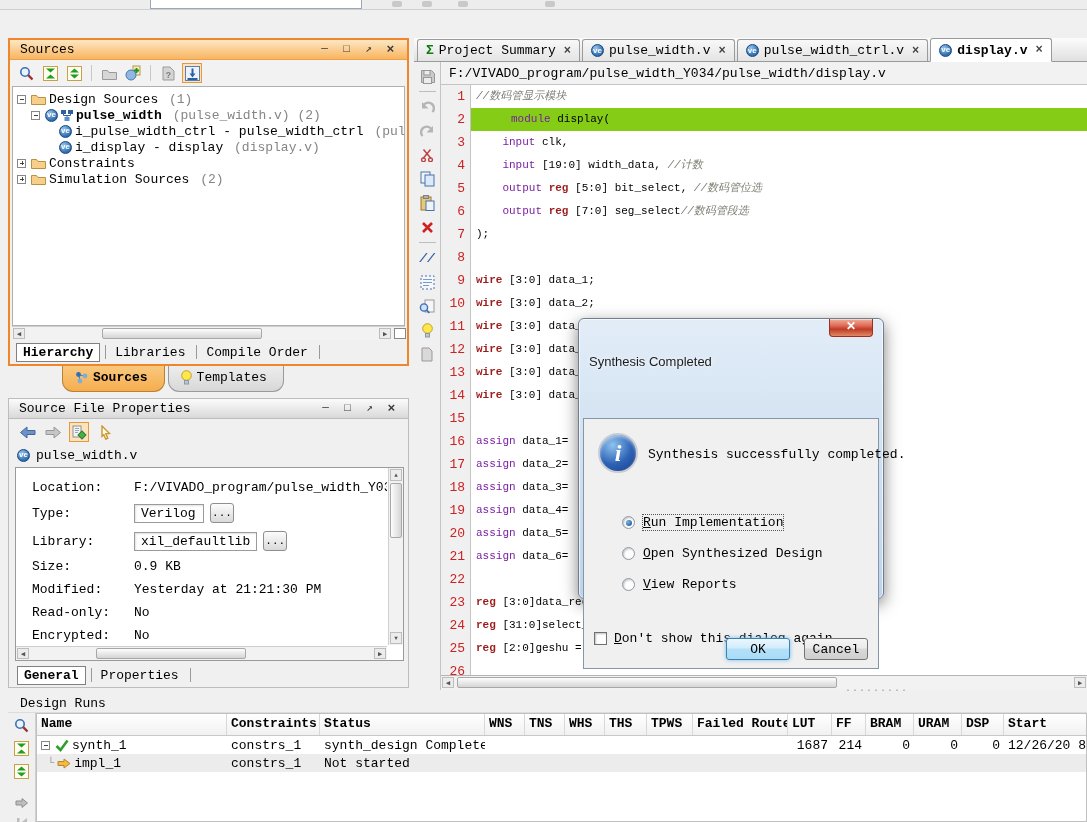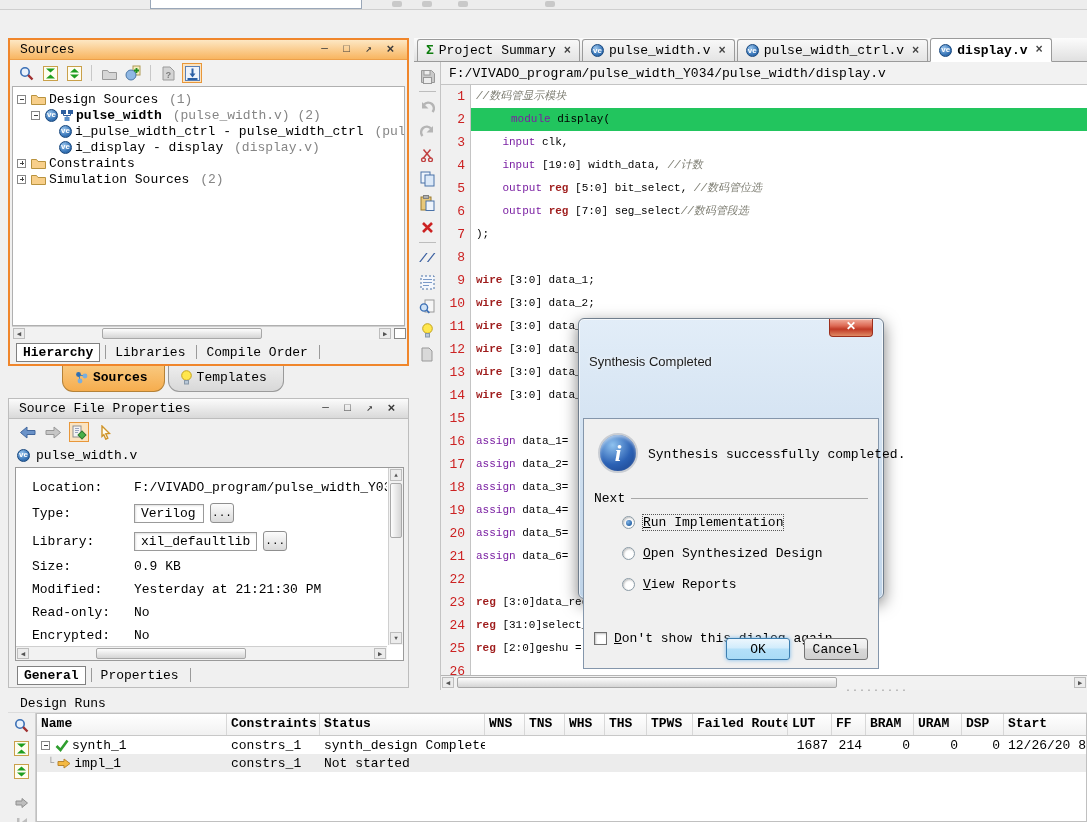--- a/index.html
+++ b/index.html
@@ -102,21 +102,21 @@
   .ed-vtoolbar{width:27px;background:#f0f0f0;border-right:1px solid #c4c4c4;display:flex;flex-direction:column;
     align-items:center;padding-top:4px;gap:4px;flex:none;}
   .vtsep{width:17px;height:1px;background:#bdbdbd;margin:1px 0;}
   .ed-main{flex:1;display:flex;flex-direction:column;min-width:0;}
   .ed-path{height:23px;background:#f2f2f2;border-bottom:1px solid #c4c4c4;display:flex;align-items:center;
     padding-left:8px;flex:none;}
   .code{flex:1;overflow:hidden;background:#fff;}
   .cl{display:flex;height:23px;line-height:23px;}
   .gut{width:30px;flex:none;text-align:right;padding-right:5px;color:#cc2222;background:#f0f0f0;border-right:1px solid #c4c4c4;}
   .txt{flex:1;padding-left:5px;font-size:11px;}
-  .cl.hl .txt{background:#22c55e;padding-left:40px;}
+  .cl.hl .txt{background:#84cc16;padding-left:40px;}
   .seg-k{color:#7a1fa2;}
   .seg-t{color:#9e1b1b;font-weight:bold;}
   .seg-c{color:#7d7d72;font-style:italic;}
   .seg-n2{color:#cc00cc;}
   .seg-p{color:#000;}
   .ed-hscroll{height:15px;background:#f2f2f2;border-top:1px solid #b4b4b4;position:relative;flex:none;}
 
   
   .dots{color:#9a9a9a;font-size:10px;letter-spacing:1px;line-height:6px;}
 
@@ -388,24 +388,20 @@
 
   
   <div class="abs dlg">
     <div class="dlg-title-row">
       <span>Synthesis Completed</span>
     </div>
     <div class="dlg-close">✕</div>
     <div class="dlg-body">
       <div class="info-icon"><i>i</i></div>
       <div class="dlg-msg">Synthesis successfully completed.</div>
-      <div class="dlg-group">
-        <span>Next</span>
-        <span class="gline"></span>
-      </div>
       <div class="dlg-opts" id="dlg-options"><div class="opt"><span class="rad sel"></span><span class="focus-dotted"><u>R</u>un Implementation</span></div><div class="opt"><span class="rad"></span><span><u>O</u>pen Synthesized Design</span></div><div class="opt"><span class="rad"></span><span><u>V</u>iew Reports</span></div></div>
       <div class="dlg-check">
         <span class="cbox"></span>
         <span id="dlg-check-label"><u>D</u>on't show this dialog again</span>
       </div>
       <div class="dlg-btns">
         <button class="btn ok">OK</button>
         <button class="btn">Cancel</button>
       </div>
     </div>

